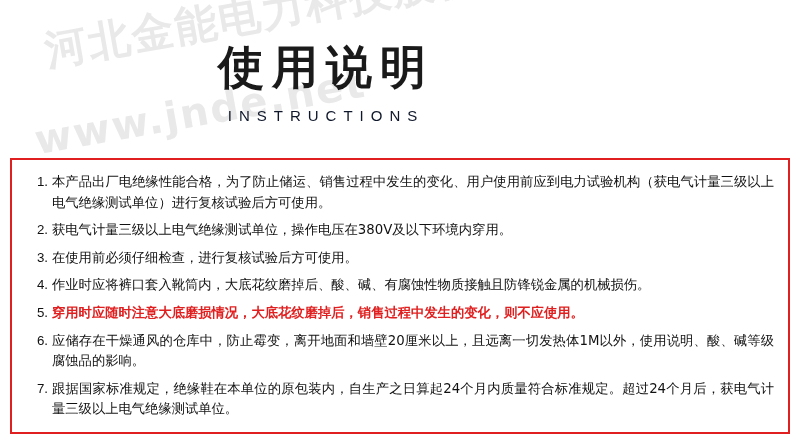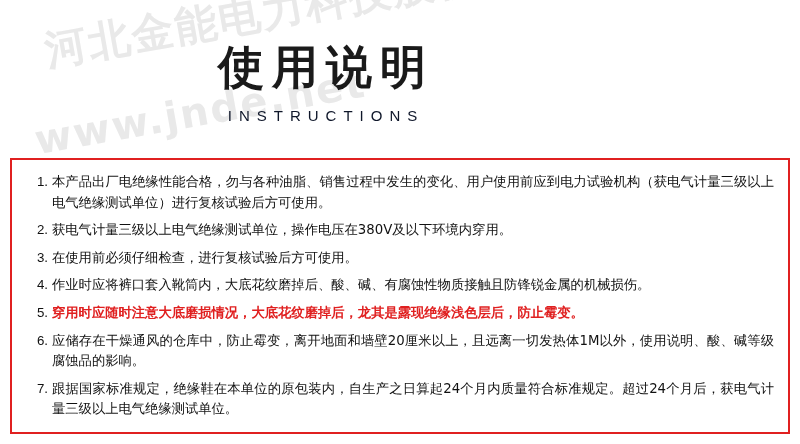--- a/index.html
+++ b/index.html
@@ -130,37 +130,37 @@
 
   <div class="header">
     <div class="title">使用说明</div>
     <div class="subtitle">INSTRUCTIONS</div>
   </div>
 
   <div class="content-box">
     <ul class="list">
       <li>
         <span class="num">1.</span>
-        <span class="txt">本产品出厂电绝缘性能合格，勿与各种油脂、销售过程中发生的变化、用户使用前应到电力试验机构（获电气计量三级以上电气绝缘测试单位）进行复核试验后方可使用。</span>
+        <span class="txt">本产品出厂电绝缘性能合格，为了防止储运、销售过程中发生的变化、用户使用前应到电力试验机构（获电气计量三级以上电气绝缘测试单位）进行复核试验后方可使用。</span>
       </li>
       <li>
         <span class="num">2.</span>
         <span class="txt">获电气计量三级以上电气绝缘测试单位，操作电压在380V及以下环境内穿用。</span>
       </li>
       <li>
         <span class="num">3.</span>
         <span class="txt">在使用前必须仔细检查，进行复核试验后方可使用。</span>
       </li>
       <li>
         <span class="num">4.</span>
         <span class="txt">作业时应将裤口套入靴筒内，大底花纹磨掉后、酸、碱、有腐蚀性物质接触且防锋锐金属的机械损伤。</span>
       </li>
       <li class="highlight">
         <span class="num">5.</span>
-        <span class="txt">穿用时应随时注意大底磨损情况，大底花纹磨掉后，龙其是露现绝缘浅色层后，防止霉变。</span>
+        <span class="txt">穿用时应随时注意大底磨损情况，大底花纹磨掉后，销售过程中发生的变化，则不应使用。</span>
       </li>
       <li>
         <span class="num">6.</span>
         <span class="txt">应储存在干燥通风的仓库中，防止霉变，离开地面和墙壁20厘米以上，且远离一切发热体1M以外，使用说明、酸、碱等级腐蚀品的影响。</span>
       </li>
       <li>
         <span class="num">7.</span>
         <span class="txt">跟据国家标准规定，绝缘鞋在本单位的原包装内，自生产之日算起24个月内质量符合标准规定。超过24个月后，获电气计量三级以上电气绝缘测试单位。</span>
       </li>
     </ul>

